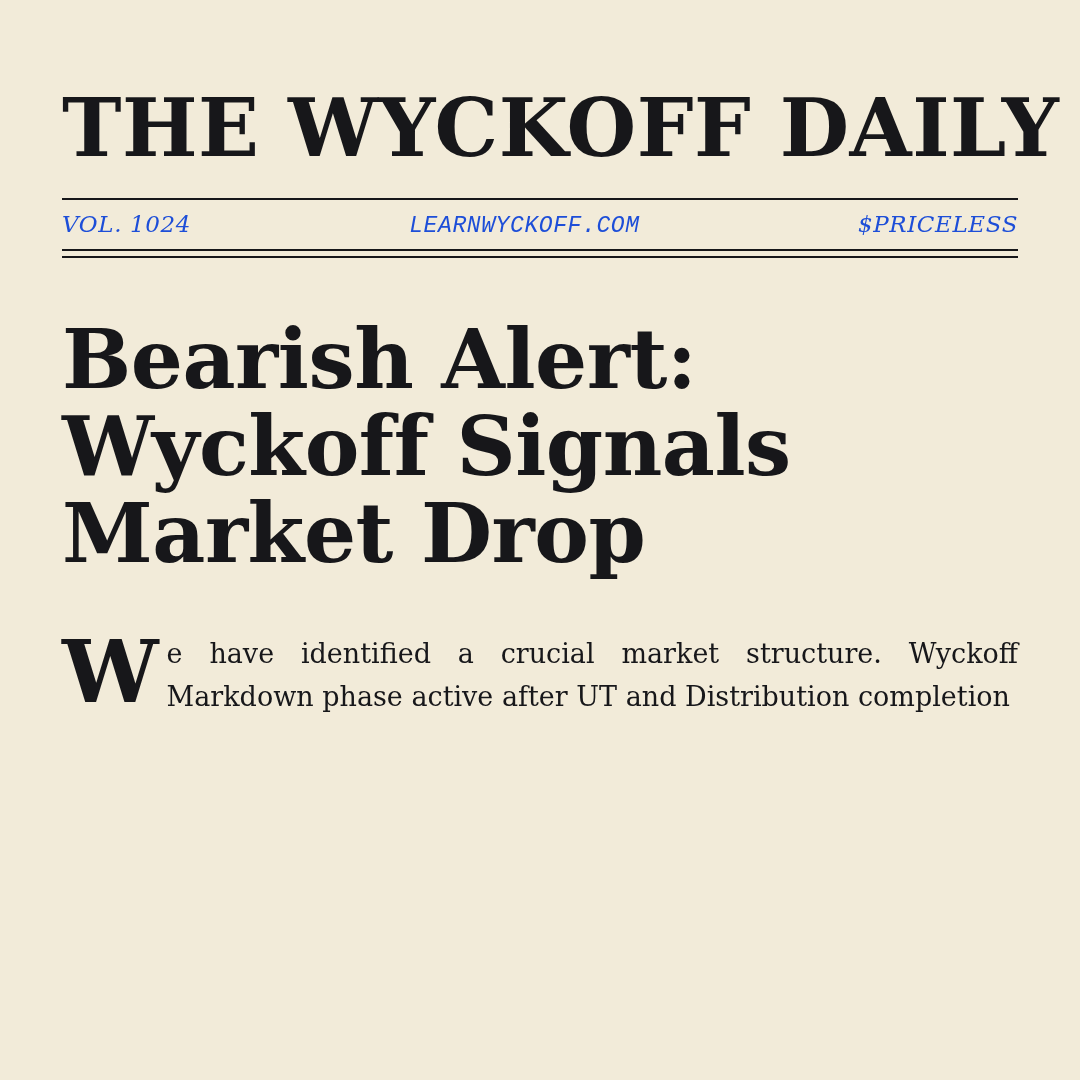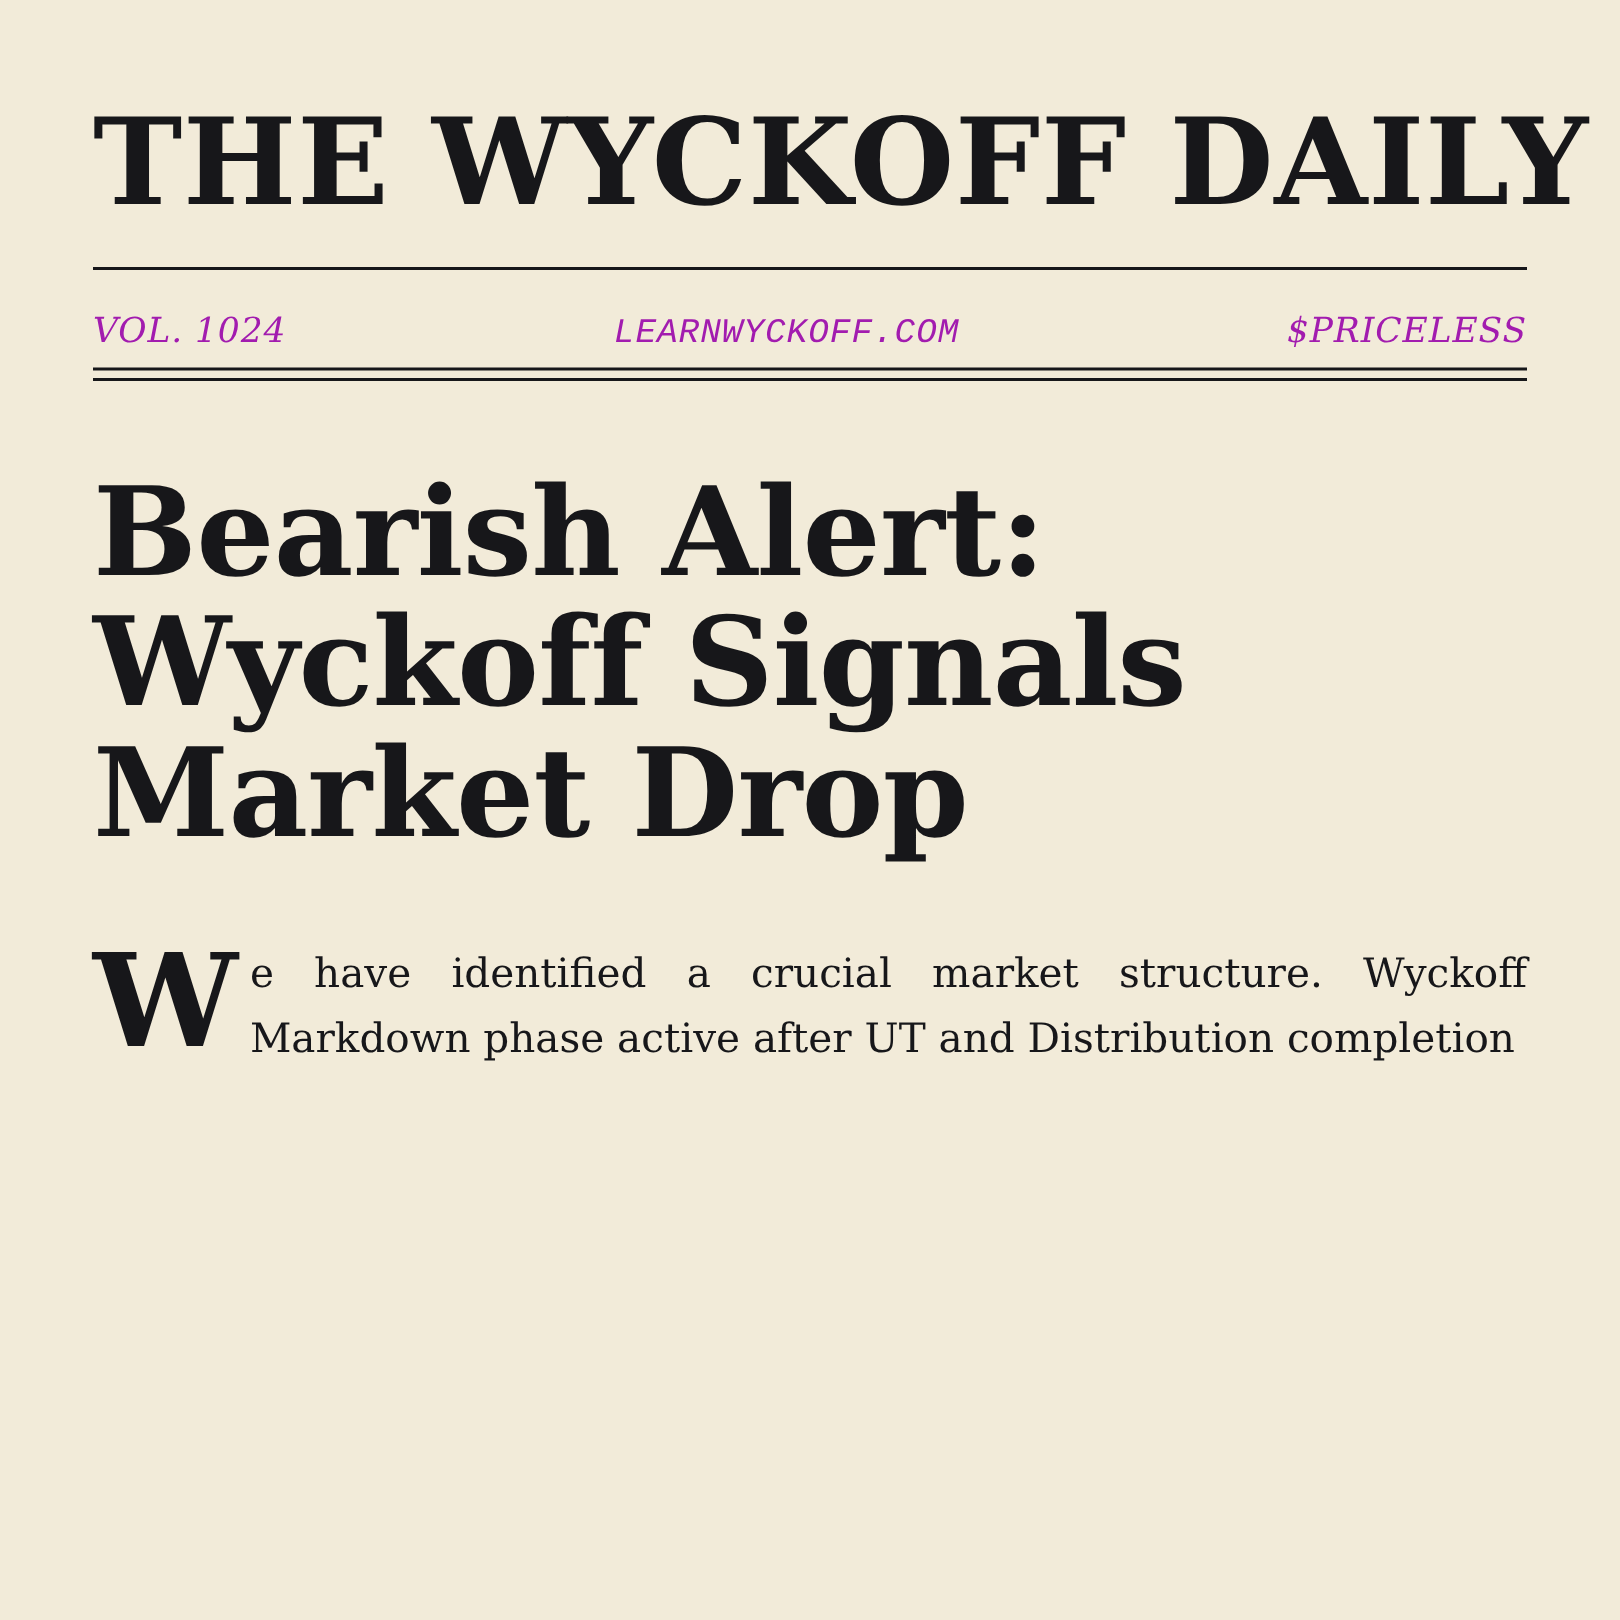--- a/index.html
+++ b/index.html
@@ -17,21 +17,21 @@
   .page {
     position: relative;
     width: 1080px;
     height: 1080px;
     box-sizing: border-box;
     padding: 0 62px;
   }
 
   
   .masthead {
-    padding-top: 70px;
+    padding-top: 90px;
     text-align: center;
   }
   .masthead-title {
     font-family: "DejaVu Serif", "Liberation Serif", serif;
     font-weight: 700;
     font-size: 80px;
     line-height: 0.95;
     letter-spacing: 0.5px;
     color: #17171a;
     white-space: nowrap;
@@ -43,25 +43,25 @@
   }
   .meta-row {
     display: flex;
     align-items: baseline;
     justify-content: flex-start;
     padding: 11px 0 10px 0;
     font-family: "DejaVu Serif", "Liberation Serif", serif;
     font-style: italic;
     font-size: 23px;
     letter-spacing: 0.6px;
-    color: #a21caf;
+    color: #1d4ed8;
   }
   .meta-left  { flex: 0 0 auto; text-align: left; }
   .meta-center{ flex: 1 1 auto; text-align: center; font-family: Liberation Mono, monospace; }
-  .meta-right { flex: 0 0 auto; text-align: right; margin-top: 17px; }
+  .meta-right { flex: 0 0 auto; text-align: right; }
 
   .rule-double {
     border-top: 2px solid #17171a;
     border-bottom: 2px solid #17171a;
     height: 5px;
   }
 
   
   .headline {
     margin-top: 58px;

